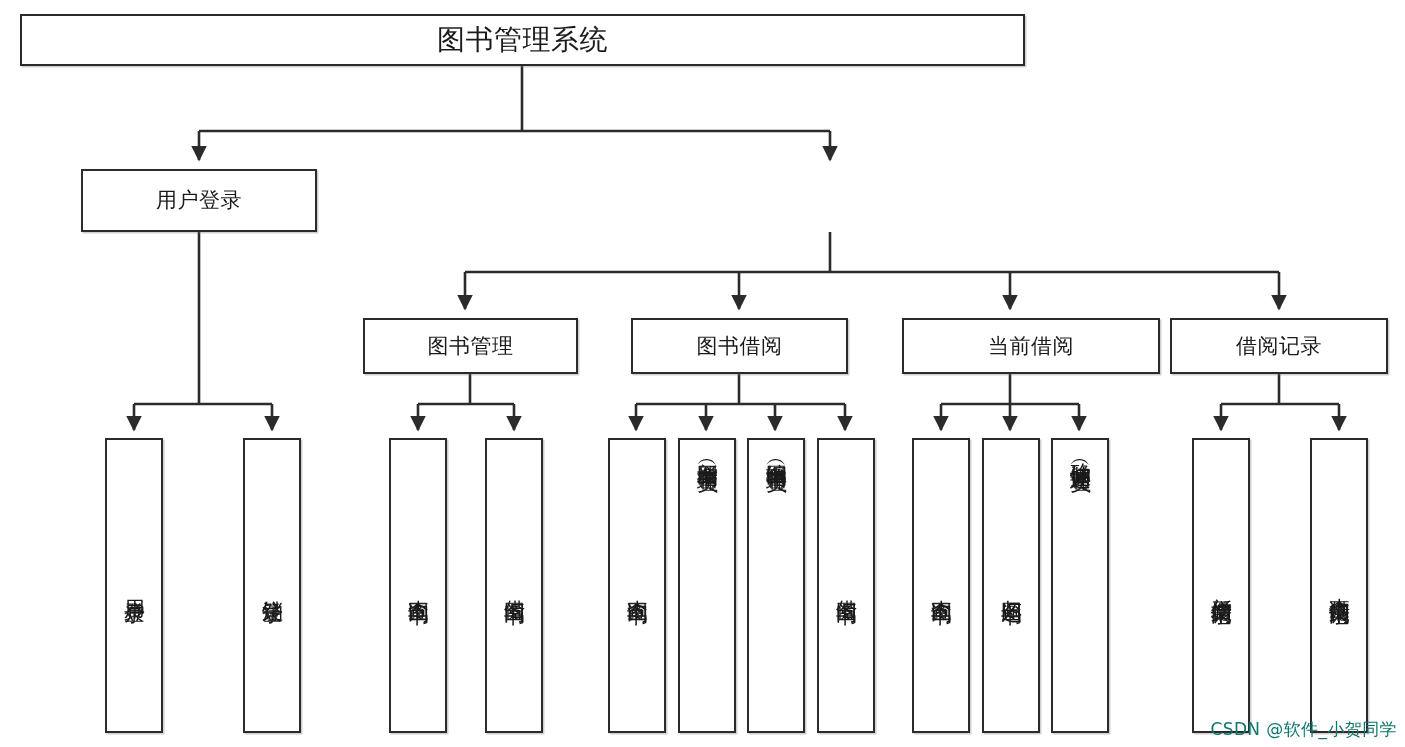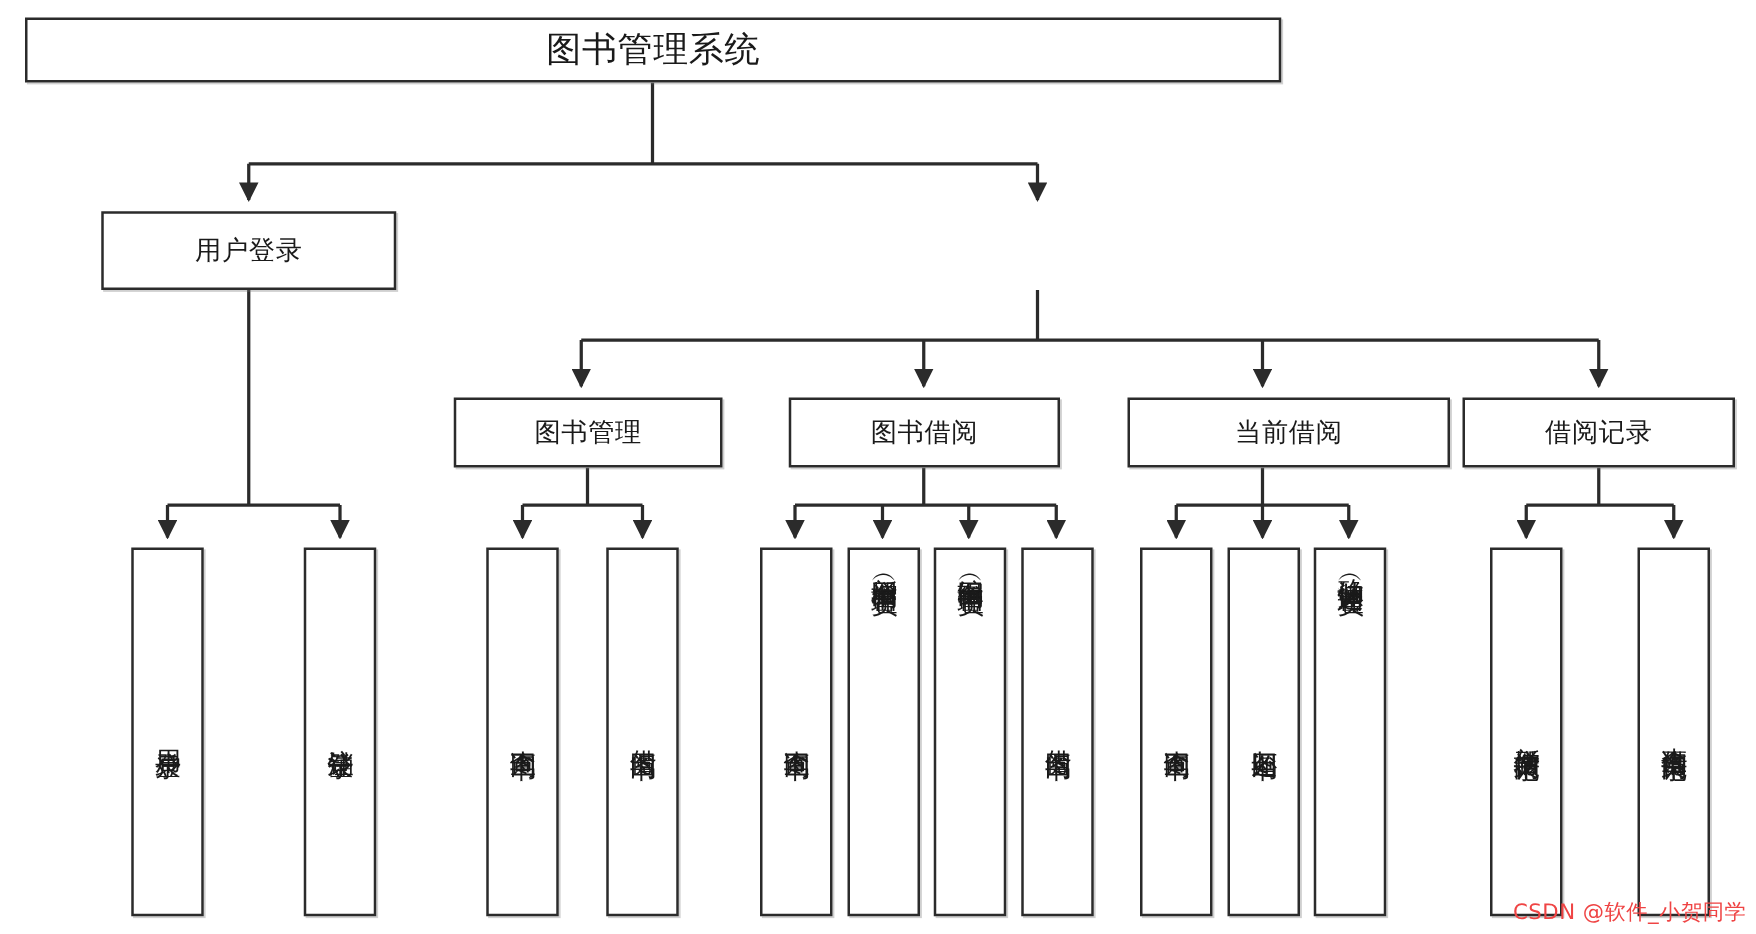--- a/index.html
+++ b/index.html
@@ -65,21 +65,21 @@
   }
   .node.vert.midtext {
     align-items: center;
     padding-top: 0;
   }
   #watermark {
     position: absolute;
     right: 8px;
     bottom: 6px;
     font-size: 17px;
-    color: #ef4444;
+    color: #0f766e;
     letter-spacing: 0.4px;
     white-space: nowrap;
   }
 </style>
 </head>
 <body>
 
 <div id="canvas">
 
   <svg id="wires" viewBox="0 0 1405 747" xmlns="http://www.w3.org/2000/svg">

